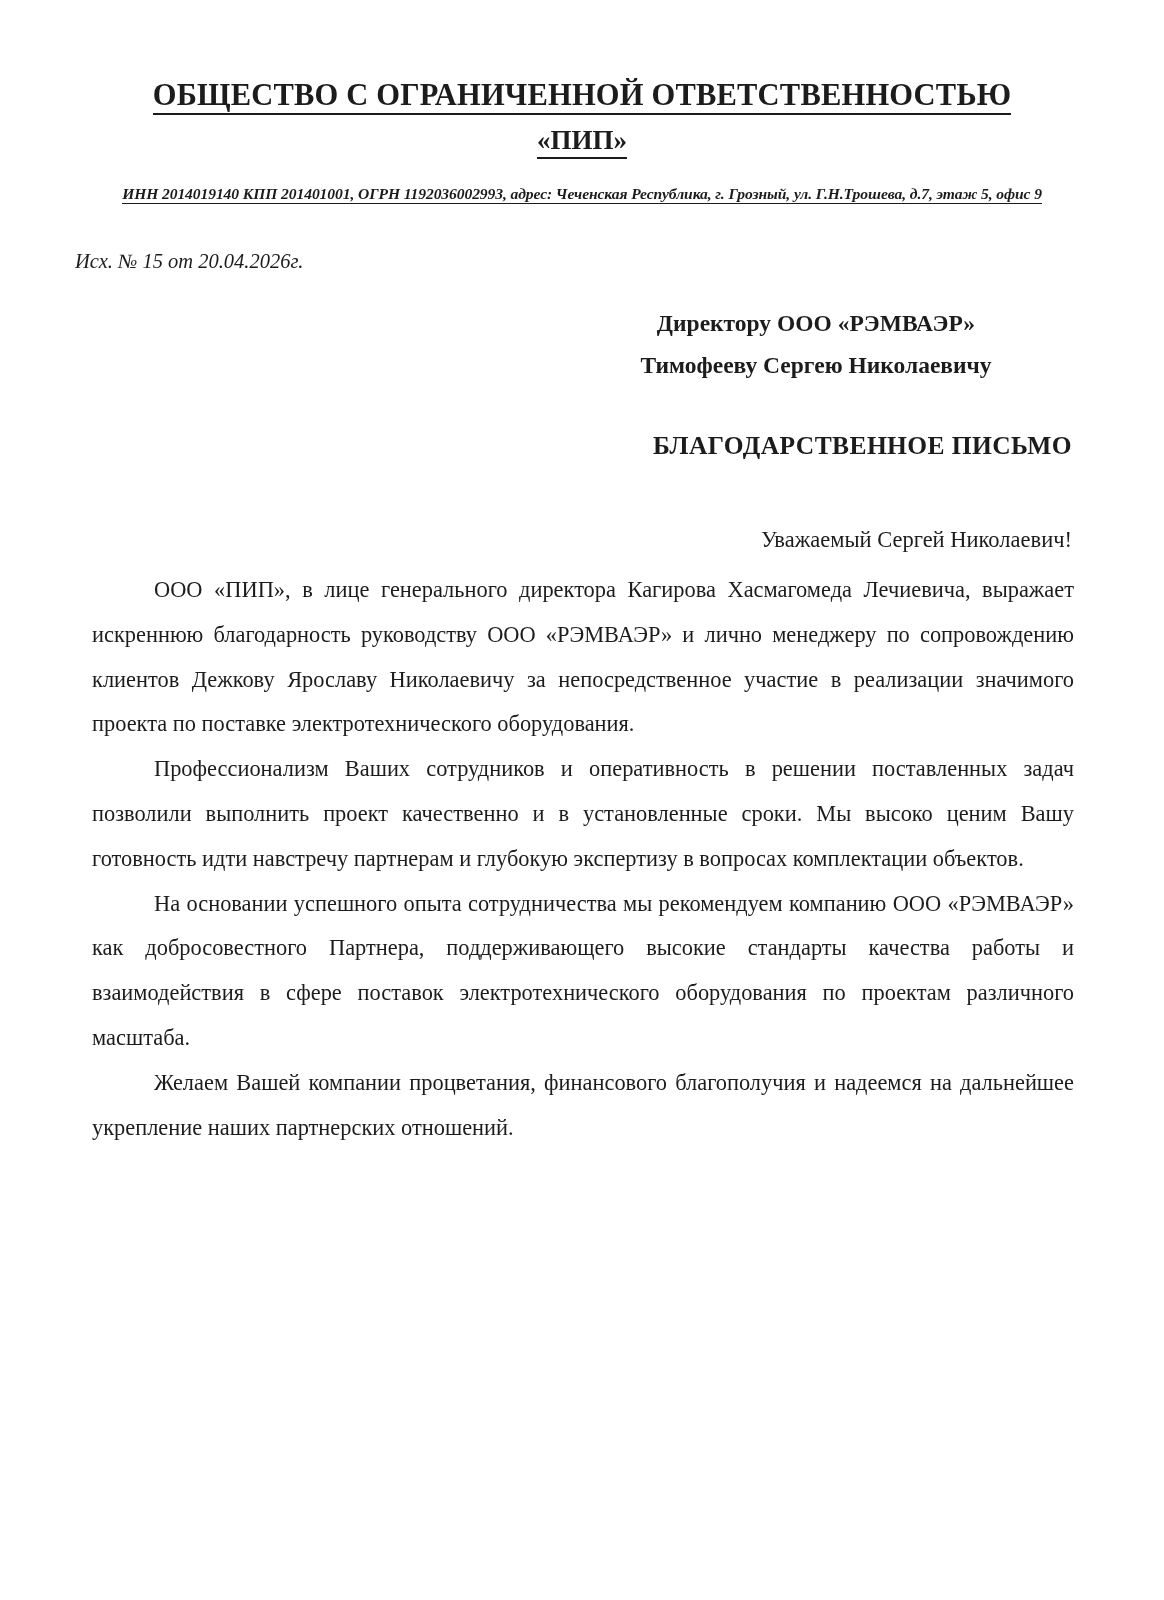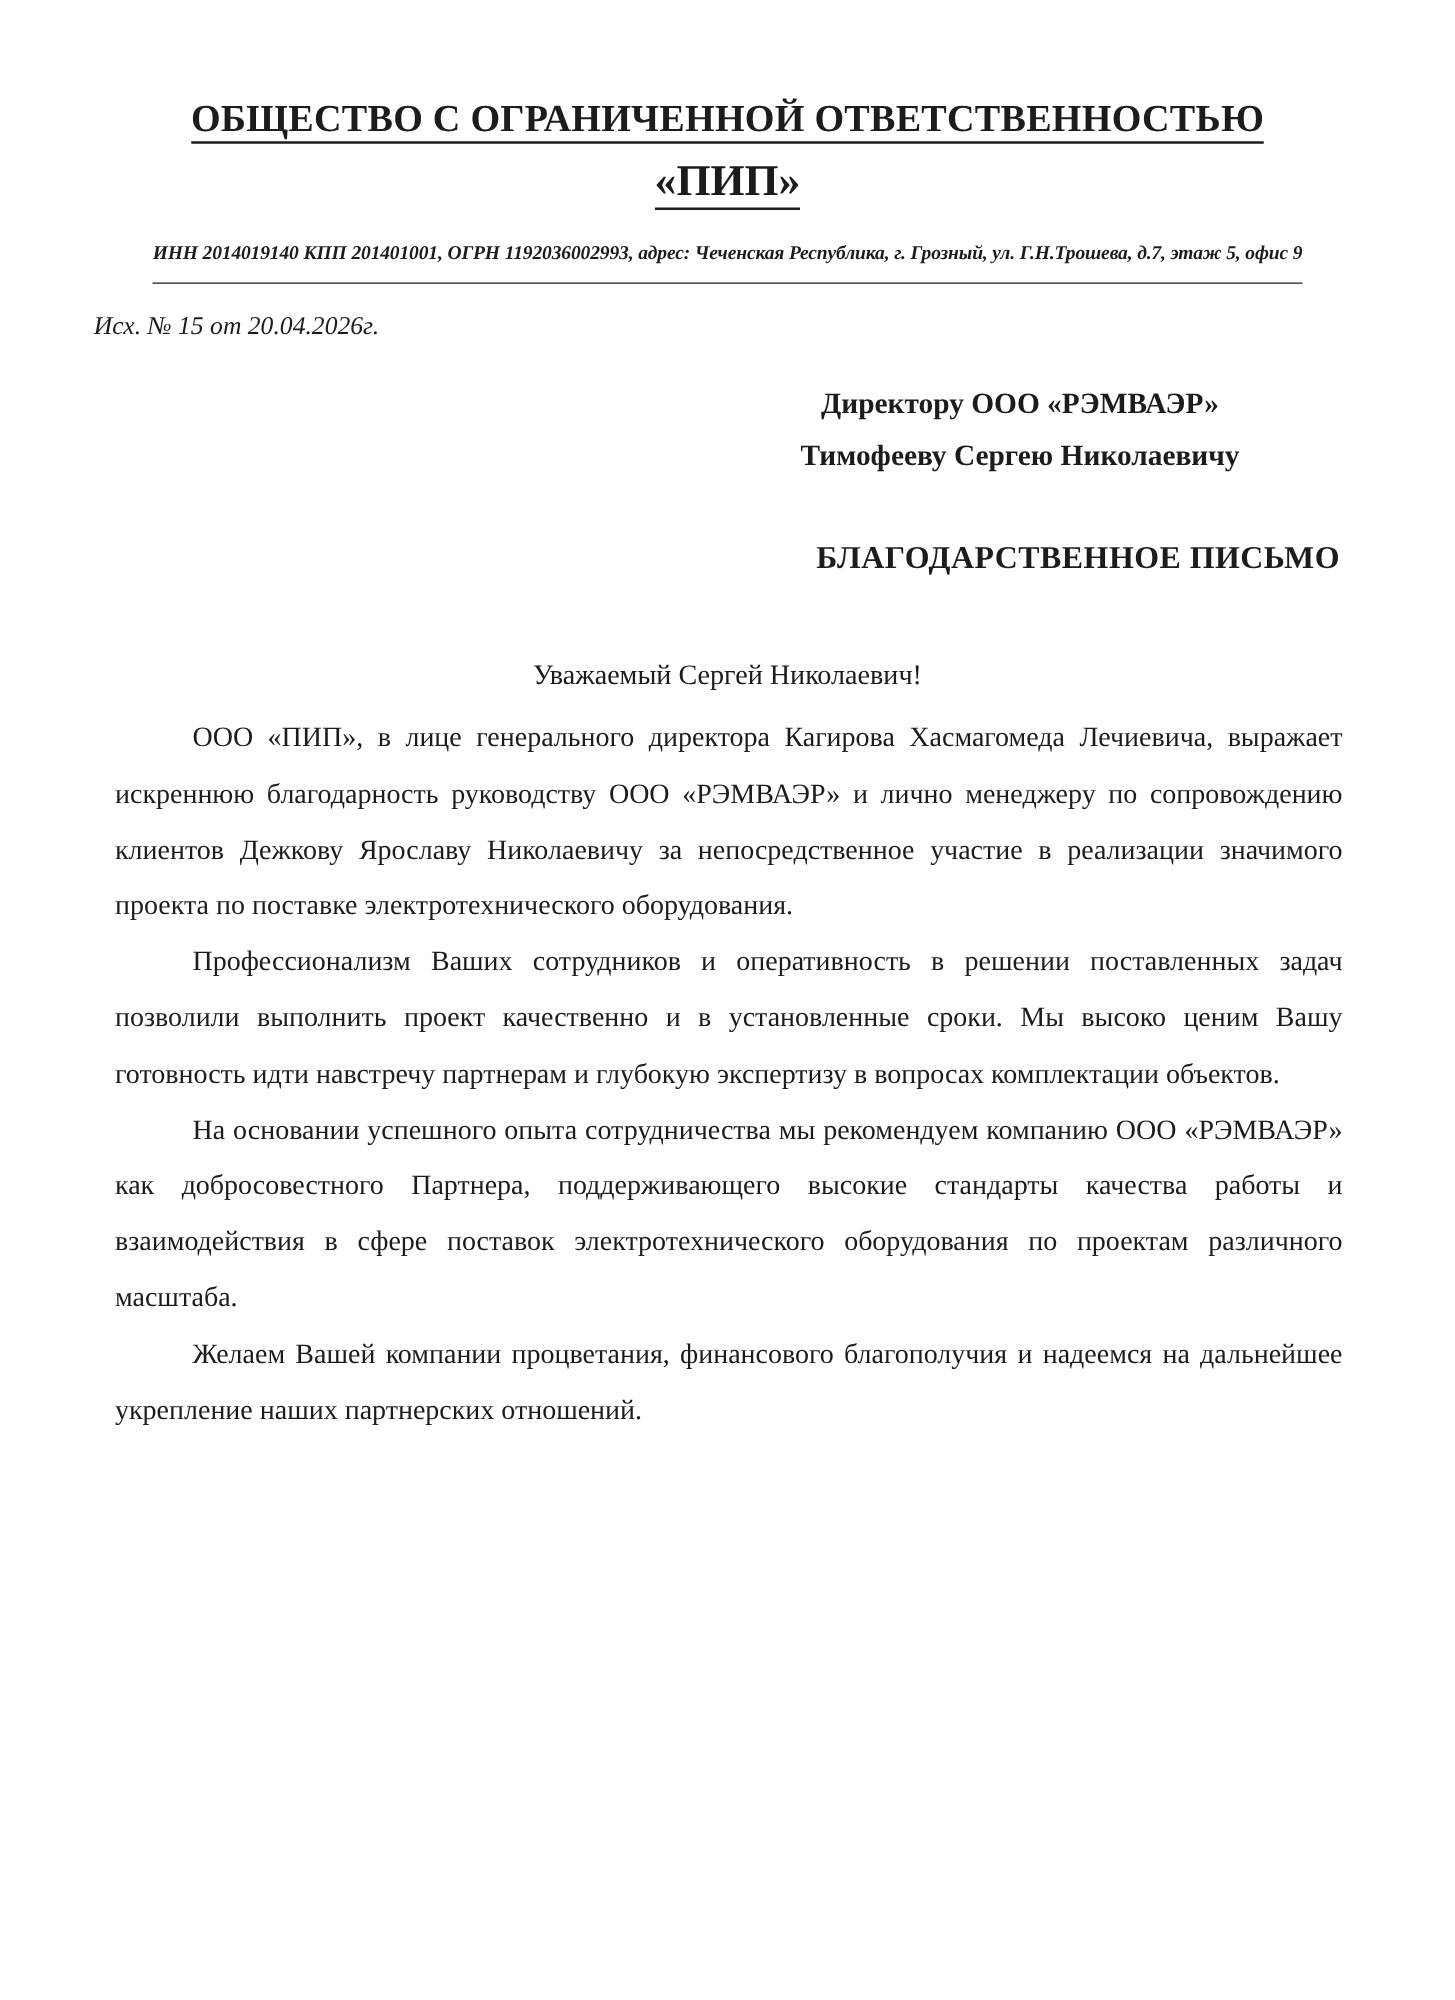--- a/index.html
+++ b/index.html
@@ -34,38 +34,38 @@
     letter-spacing: 0.2px;
     line-height: 1.12;
     white-space: nowrap;
   }
   .org-line1 .u, .org-line2 .u {
     display: inline-block;
     border-bottom: 2.6px solid #1c1c1c;
     padding-bottom: 1px;
   }
   .org-line2 {
-    font-size: 35px;
+    font-size: 27px;
     font-weight: bold;
     margin-top: 10px;
     text-align: center;
   }
   .org-requisites {
     margin-top: 22px;
     font-size: 15.6px;
     font-weight: bold;
     font-style: italic;
     line-height: 1.62;
     text-align: center;
     letter-spacing: -0.1px;
   }
   .org-requisites span {
     display: inline;
     border-bottom: 1.6px solid #1c1c1c;
-    padding-bottom: 15px;
+    padding-bottom: 1px;
     box-decoration-break: clone;
     -webkit-box-decoration-break: clone;
   }
 
   
   .outgoing {
     position: absolute;
     left: 75px;
     top: 250px;
     font-size: 20.5px;
@@ -97,21 +97,21 @@
     font-weight: bold;
     letter-spacing: 0.4px;
   }
 
   
   .salutation {
     position: absolute;
     left: 92px;
     top: 527px;
     width: 980px;
-    text-align: center;
+    text-align: right;
     font-size: 22.5px;
   }
 
   
   .body-text {
     position: absolute;
     left: 92px;
     top: 568px;
     width: 982px;
     font-size: 22.4px;

